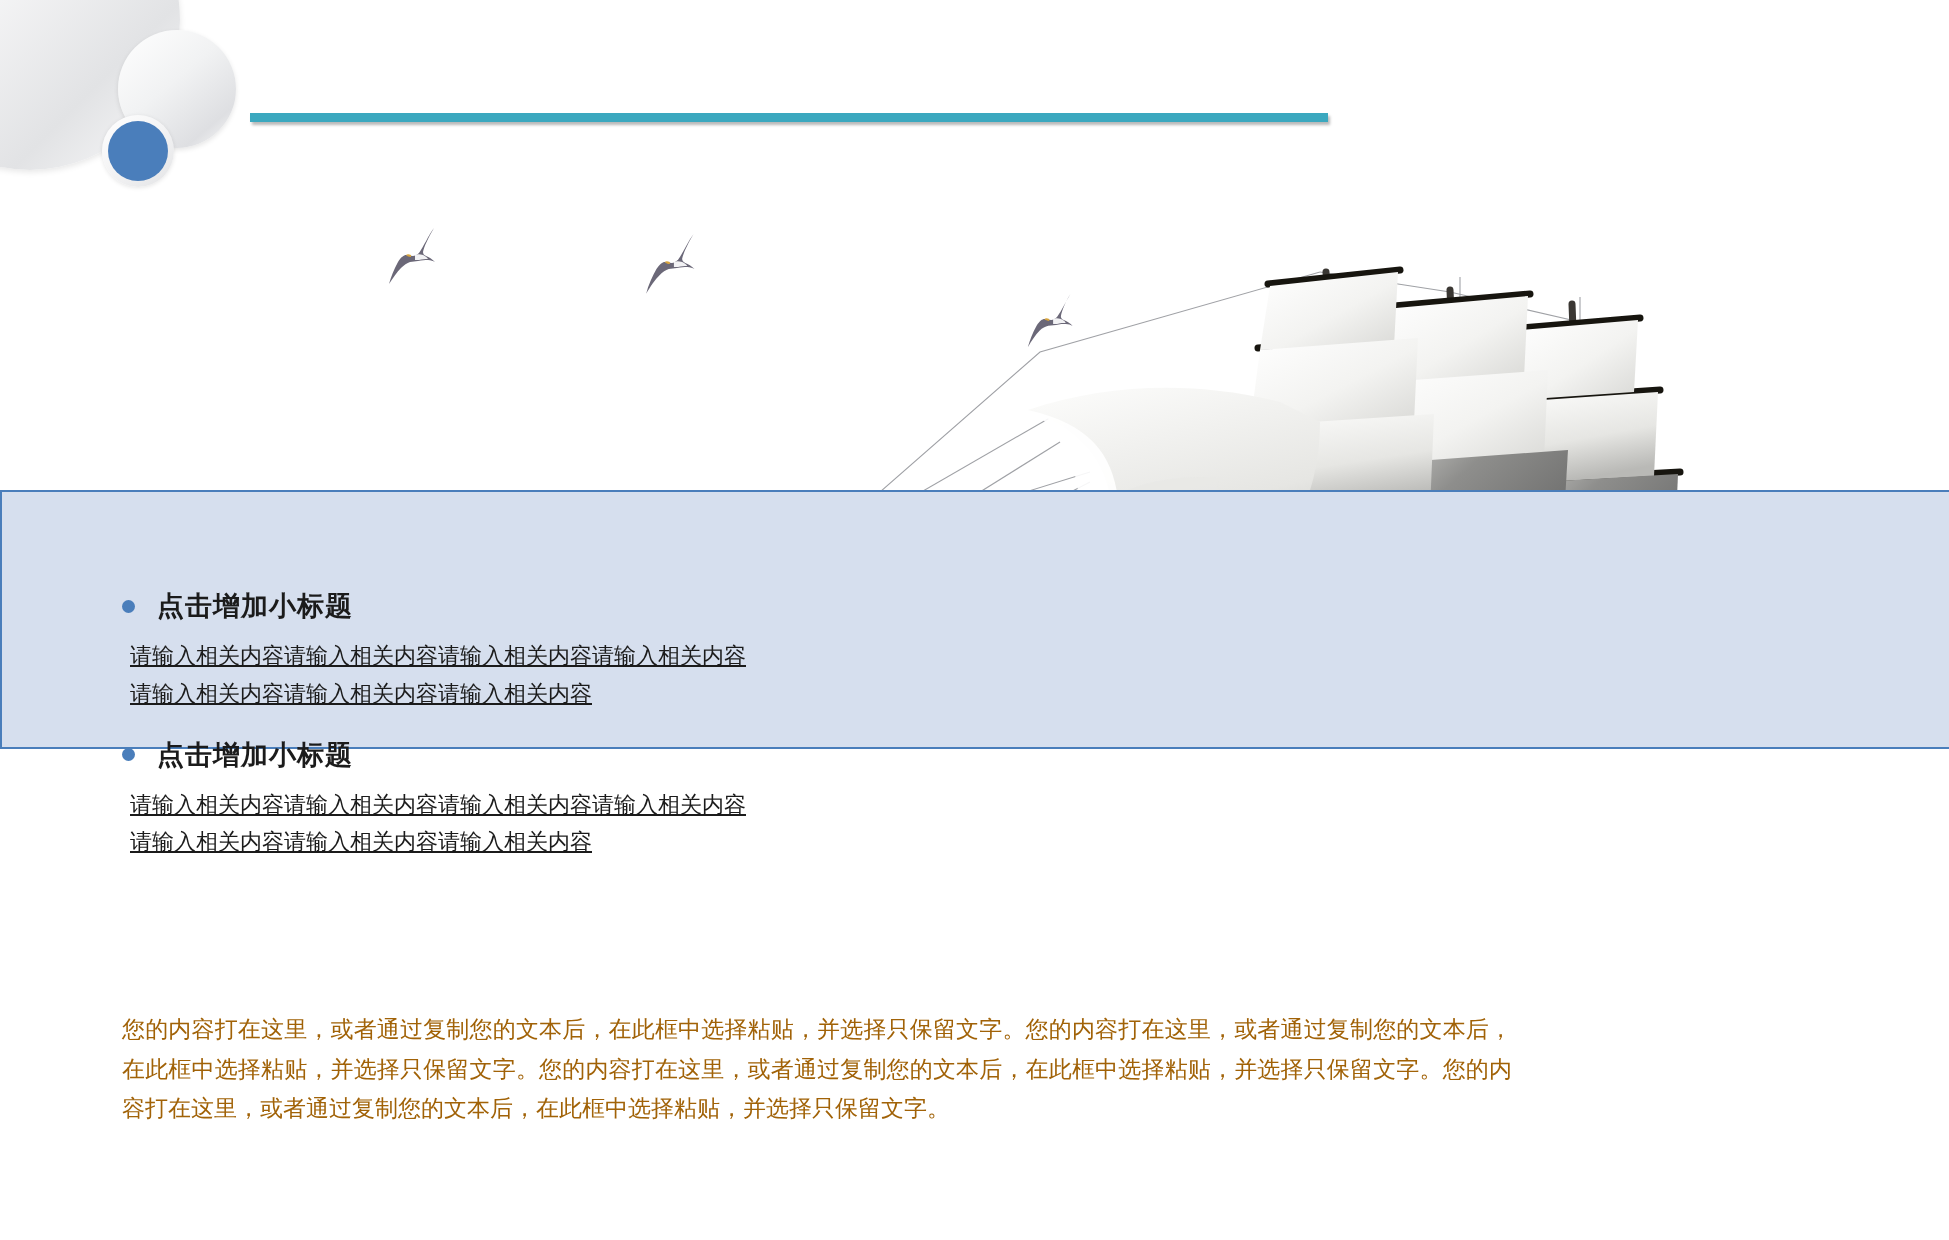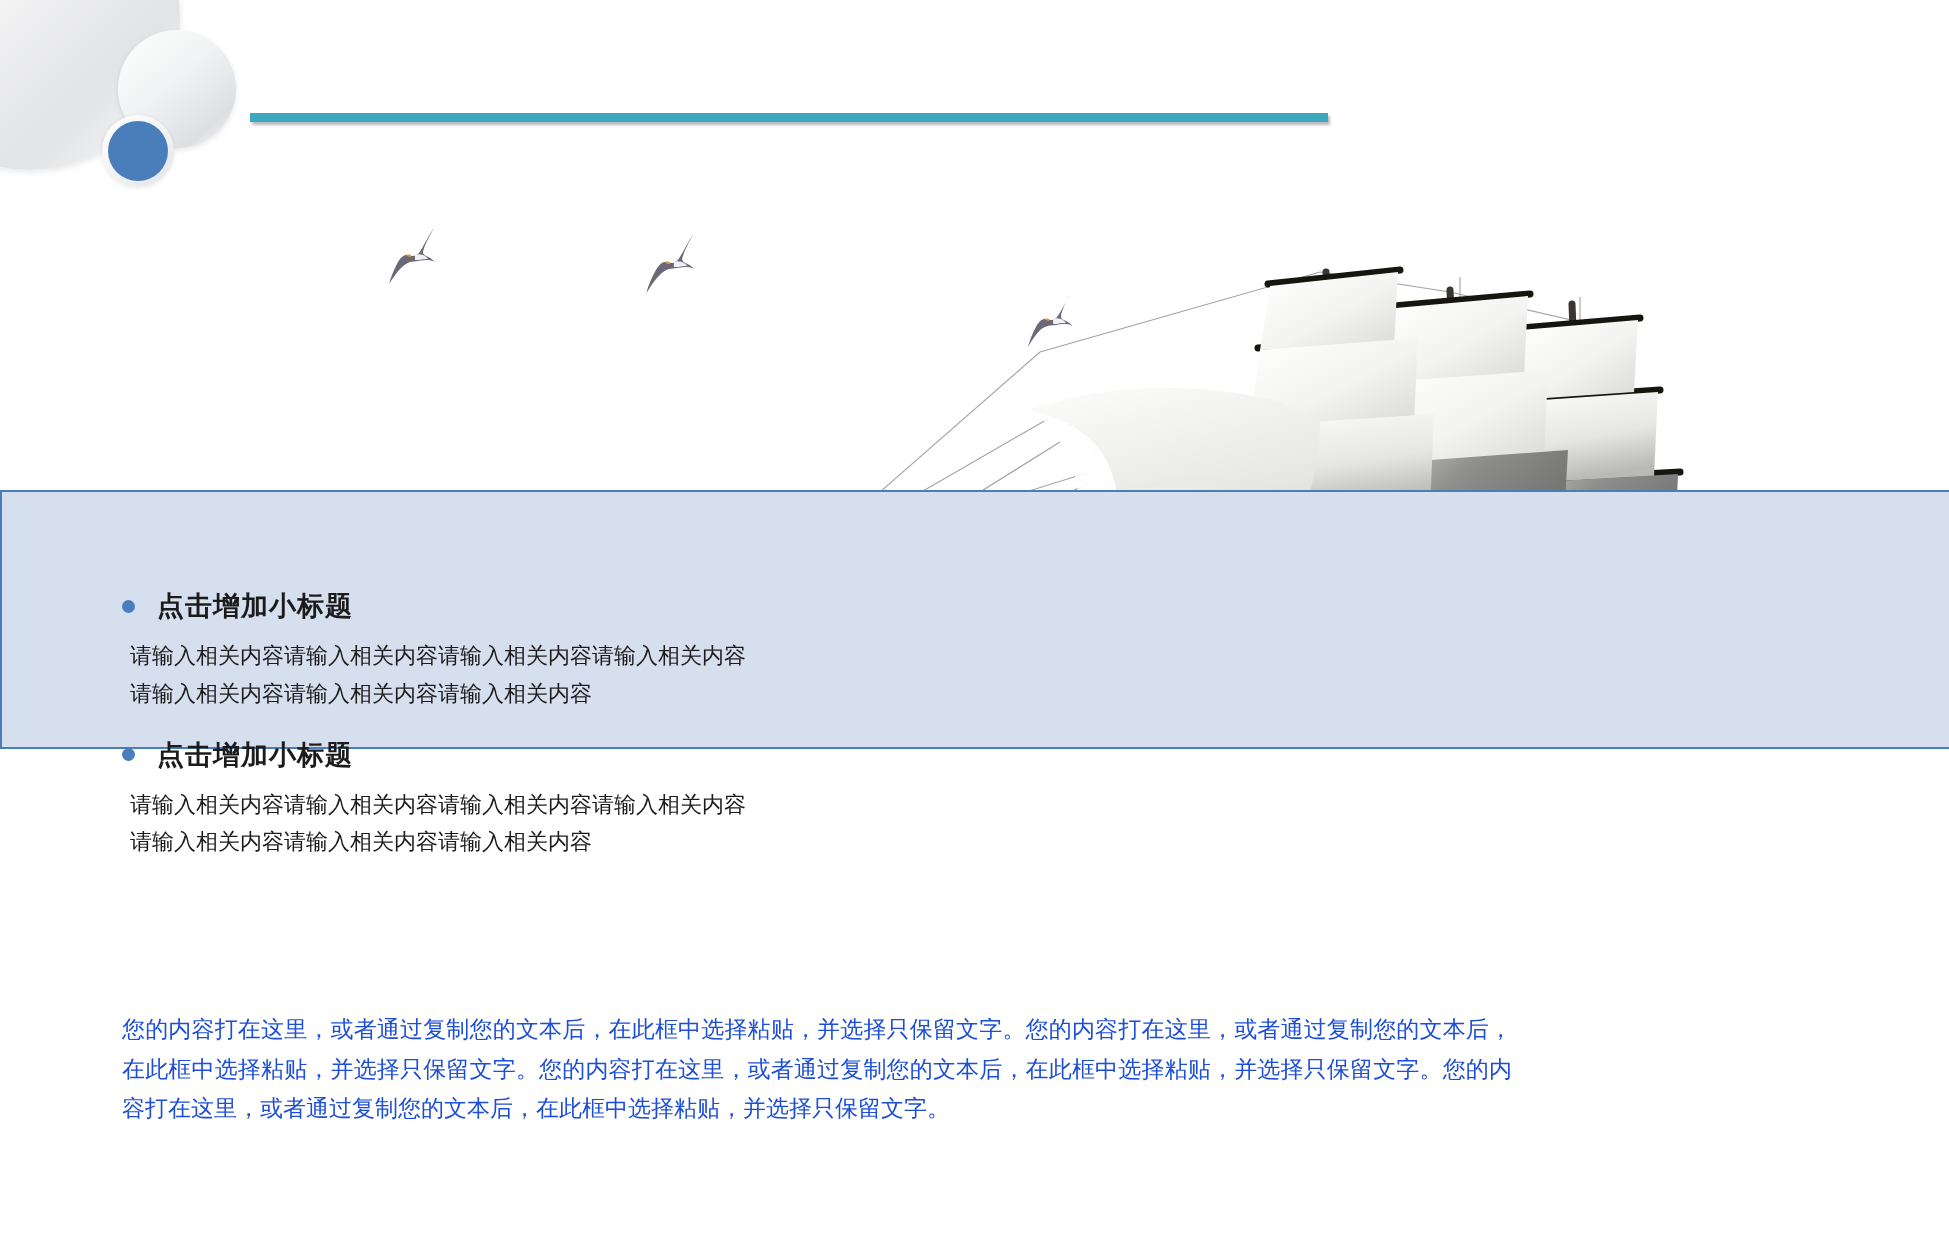--- a/index.html
+++ b/index.html
@@ -141,32 +141,33 @@
     font-weight: bold;
     color: #1b1b1b;
     letter-spacing: 1px;
     white-space: nowrap;
   }
   .bullet-line {
     font-size: 22px;
     color: #1b1b1b;
     line-height: 1.72;
     white-space: nowrap;
+    text-decoration: underline;
   }
   .indent-1 { padding-left: 8px; }
   .indent-2 { padding-left: 8px; }
 
   
   .footer-text {
     position: absolute;
     left: 122px;
     top: 1010px;
     width: 1390px;
     font-size: 23px;
-    color: #1d4ed8;
+    color: #a16207;
     line-height: 1.72;
     text-align: justify;
   }
 
   
   .photo-layer {
     position: absolute;
     left: 0;
     top: 0;
     width: 1949px;

